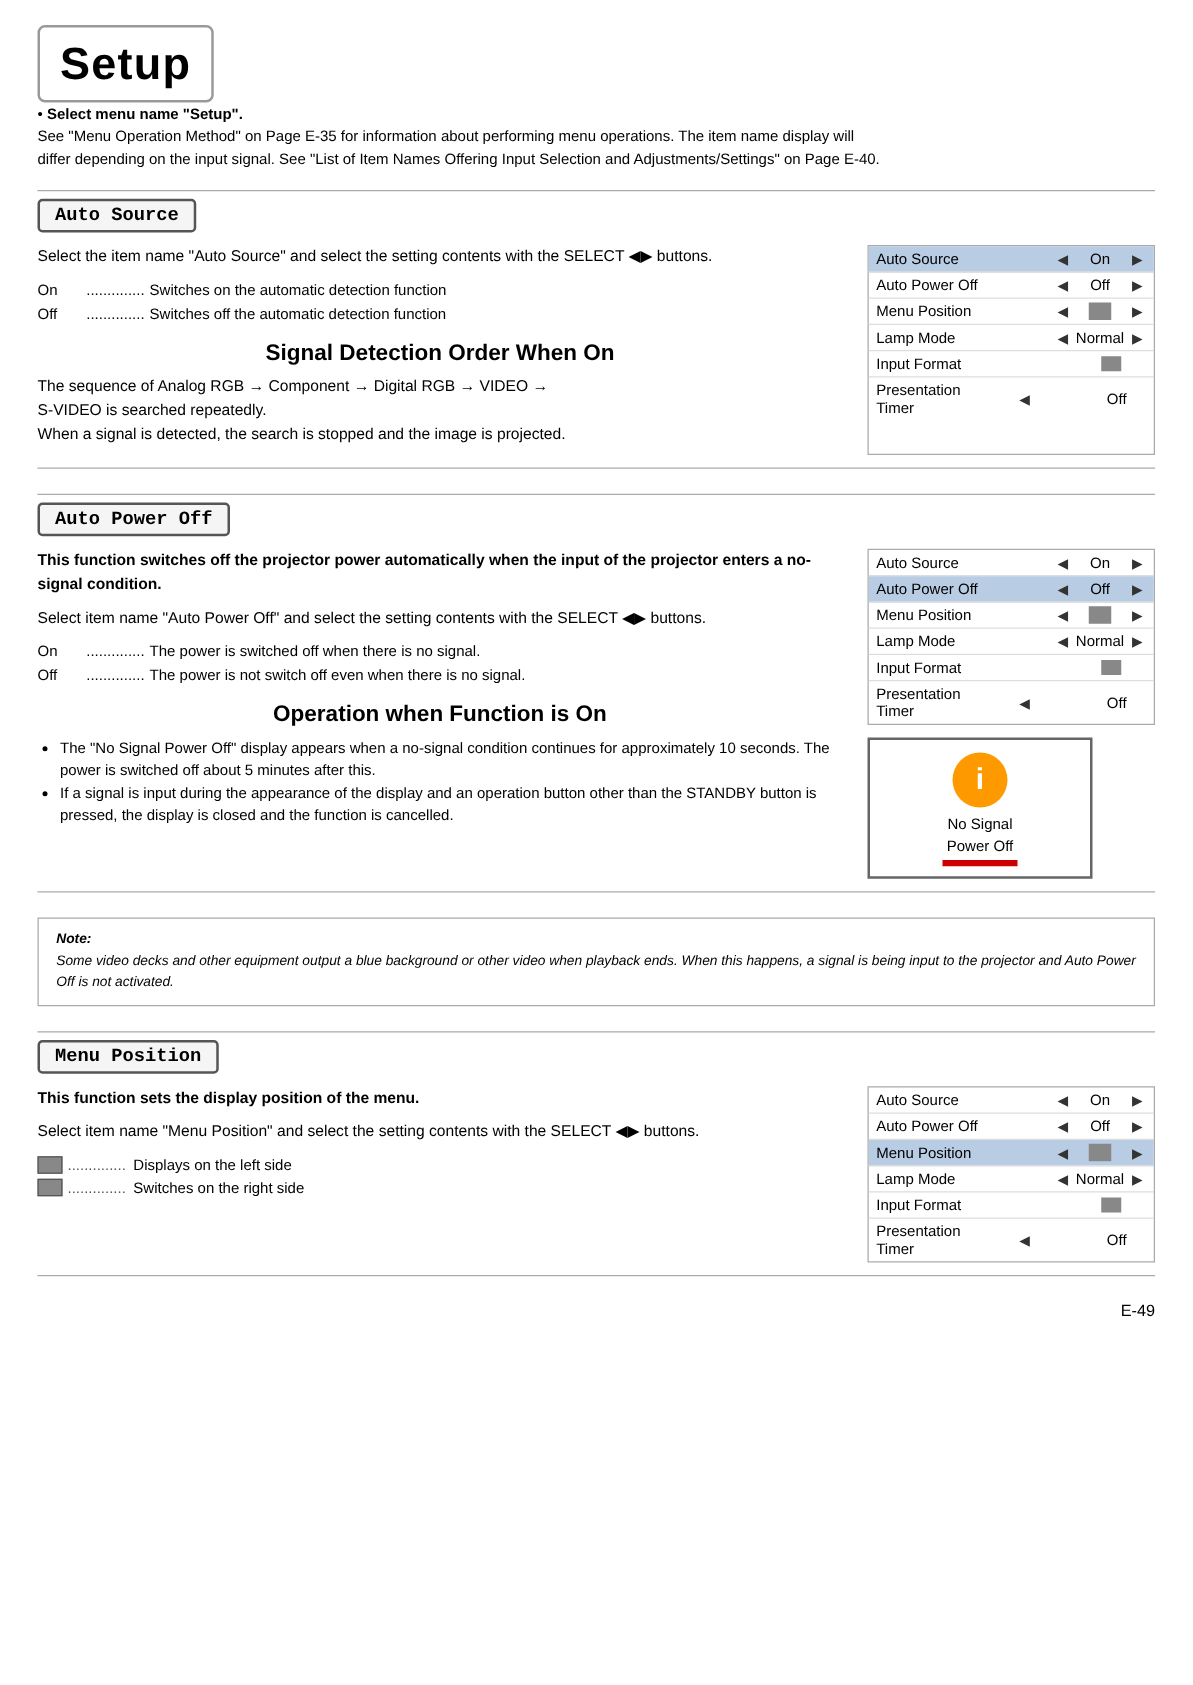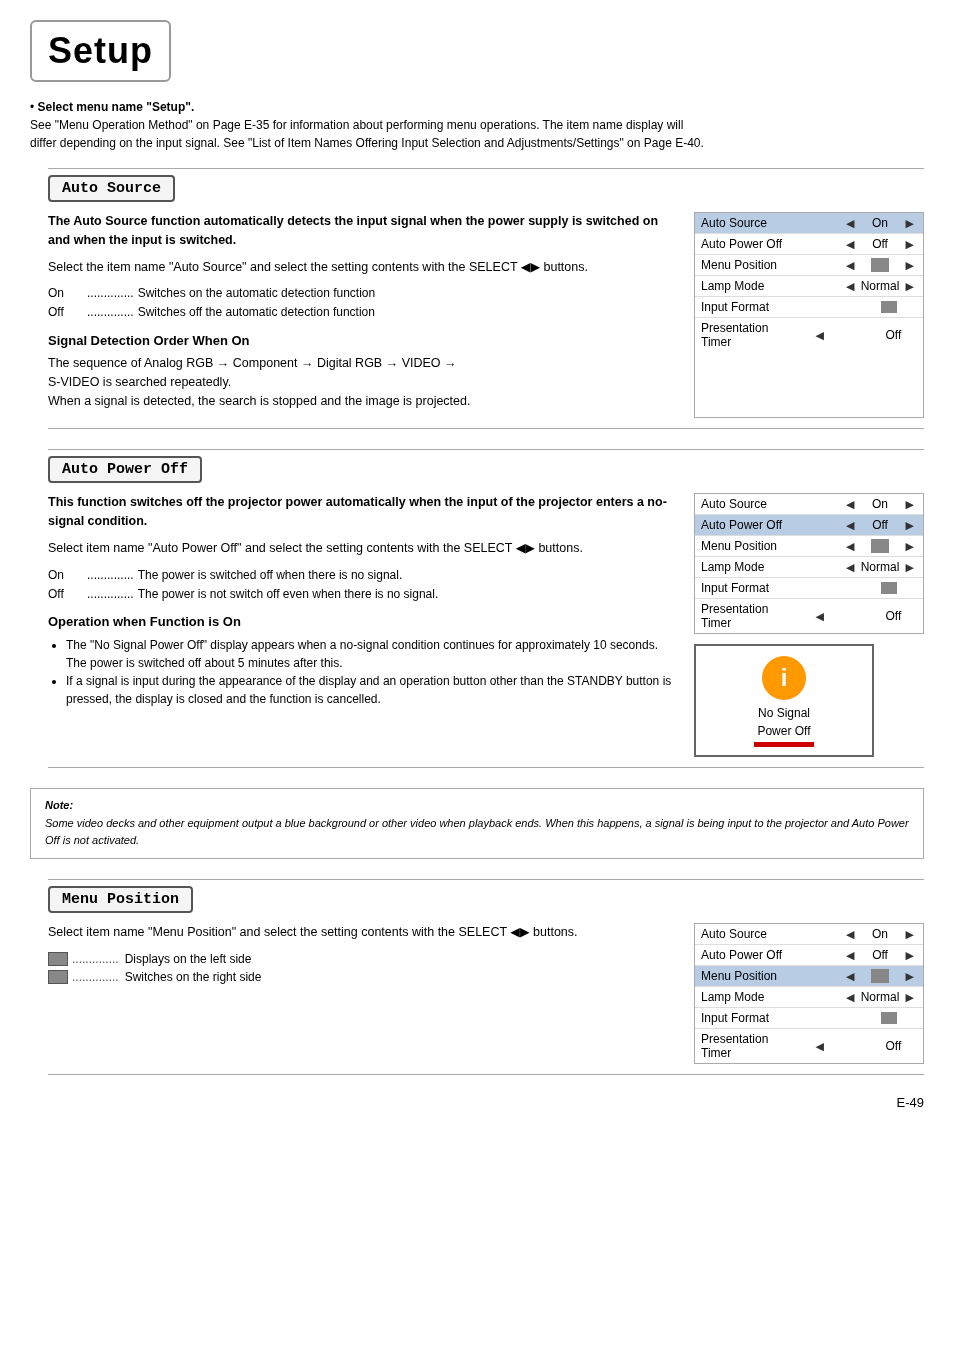--- a/index.html
+++ b/index.html
@@ -12,38 +12,36 @@
       min-height: 1348px;
       padding: 20px 30px;
     }
 
     
     .page-header {
       border: 2px solid #999;
       border-radius: 6px;
       padding: 8px 16px;
       display: inline-block;
-      margin-bottom: 16px;
     }
     .page-header h1 {
       font-size: 36px;
       font-weight: bold;
       letter-spacing: 1px;
     }
 
     .intro-text {
       font-size: 12px;
       margin-bottom: 16px;
       line-height: 1.5;
     }
 
     
     .section {
       margin-bottom: 20px;
-      margin-left: 18px;
     }
     .section-title {
       display: inline-block;
       font-family: 'Courier New', monospace;
       font-size: 15px;
       font-weight: bold;
       border: 2px solid #555;
       border-radius: 4px;
       padding: 3px 12px;
       margin-bottom: 10px;
@@ -83,23 +81,24 @@
     .section-text .on-off-list .item {
       display: flex;
       gap: 4px;
       line-height: 1.6;
     }
     .section-text .on-off-list .item .label {
       min-width: 35px;
     }
     .section-text .sub-heading {
       font-weight: bold;
-      font-size: 13px;
+      font-size: 18px;
       margin-bottom: 4px;
       margin-top: 6px;
+      text-align: center;
     }
     .bullet-list {
       list-style: disc;
       padding-left: 18px;
       font-size: 12px;
       line-height: 1.5;
     }
 
     
     .menu-panel {
@@ -246,21 +245,20 @@
   <p>See "Menu Operation Method" on Page E-35 for information about performing menu operations. The item name display will</p>
   <p>differ depending on the input signal. See "List of Item Names Offering Input Selection and Adjustments/Settings" on Page E-40.</p>
 </div>
 
 
 <div class="section">
   <div class="section-divider-top"></div>
   <span class="section-title">Auto Source</span>
   <div class="section-body">
     <div class="section-text">
-      <p class="bold-intro">The Auto Source function automatically detects the input signal when the power supply is switched on and when the input is switched.</p>
       <p>Select the item name "Auto Source" and select the setting contents with the SELECT ◀▶ buttons.</p>
       <div class="on-off-list">
         <div class="item">
           <span class="label">On</span>
           <span> .............. </span>
           <span>Switches on the automatic detection function</span>
         </div>
         <div class="item">
           <span class="label">Off</span>
           <span> .............. </span>
@@ -404,20 +402,21 @@
   <div class="note-label">Note:</div>
   <p>Some video decks and other equipment output a blue background or other video when playback ends. When this happens, a signal is being input to the projector and Auto Power Off is not activated.</p>
 </div>
 
 
 <div class="section">
   <div class="section-divider-top"></div>
   <span class="section-title">Menu Position</span>
   <div class="section-body">
     <div class="section-text">
+      <p class="bold-intro">This function sets the display position of the menu.</p>
       <p>Select item name "Menu Position" and select the setting contents with the SELECT ◀▶ buttons.</p>
       <div style="margin-top: 10px;">
         <div class="dotted-item">
           <span class="di-icon" style="background:#888;"></span>
           <span class="di-dots"> .............. </span>
           <span>Displays on the left side</span>
         </div>
         <div class="dotted-item">
           <span class="di-icon" style="background:#888;"></span>
           <span class="di-dots"> .............. </span>

